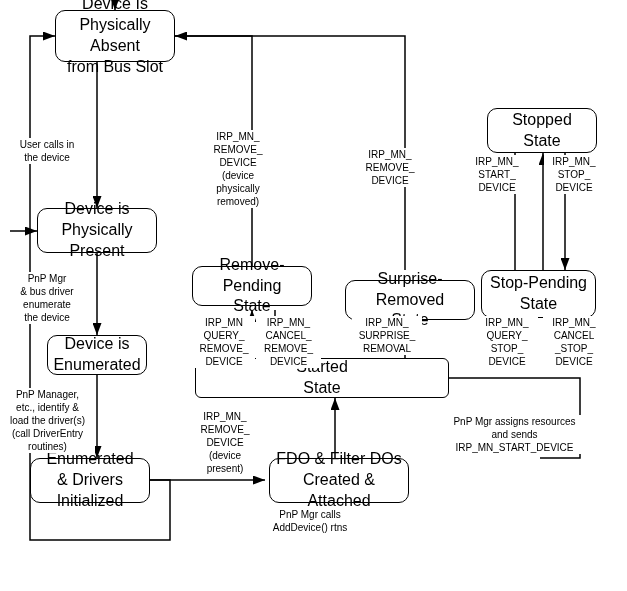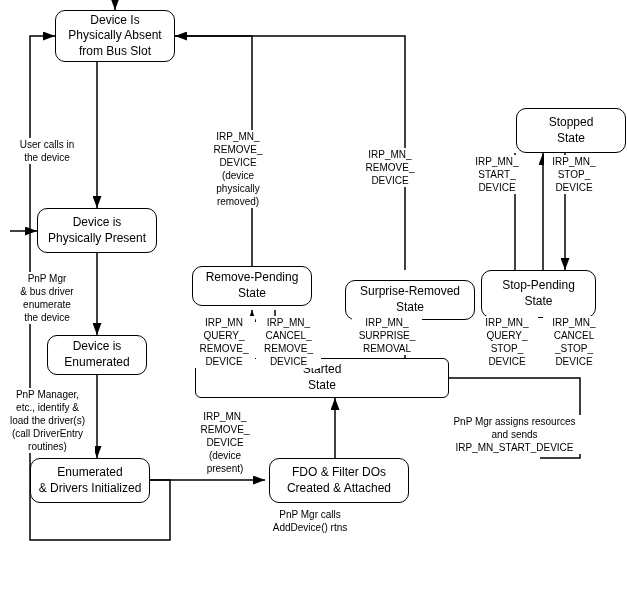--- a/index.html
+++ b/index.html
@@ -21,21 +21,21 @@
       position: absolute;
       border: 1.5px solid #000;
       border-radius: 10px;
       background: #fff;
       text-align: center;
       display: flex;
       align-items: center;
       justify-content: center;
       padding: 4px;
       line-height: 1.3;
-      font-size: 12px;
+      font-size: 16px;
     }
     .label {
       position: absolute;
       font-size: 10px;
       text-align: center;
       line-height: 1.3;
       background: #fff;
     }
     svg.arrows {
       position: absolute;
@@ -136,21 +136,21 @@
   <div class="node" style="left:345px;top:280px;width:130px;height:40px;">
     <span style="white-space:pre-line;">Surprise-Removed
 State</span>
   </div>
 
   <div class="node" style="left:481px;top:270px;width:115px;height:48px;">
     <span style="white-space:pre-line;">Stop-Pending
 State</span>
   </div>
 
-  <div class="node" style="left:516px;top:108px;width:110px;height:45px;">
+  <div class="node" style="left:487px;top:108px;width:110px;height:45px;">
     <span style="white-space:pre-line;">Stopped
 State</span>
   </div>
 
   <div class="label" style="left:2px;top:138px;width:90px;">
     <span style="white-space:pre-line;">User calls in
 the device</span>
   </div>
 
   <div class="label" style="left:2px;top:272px;width:90px;">

